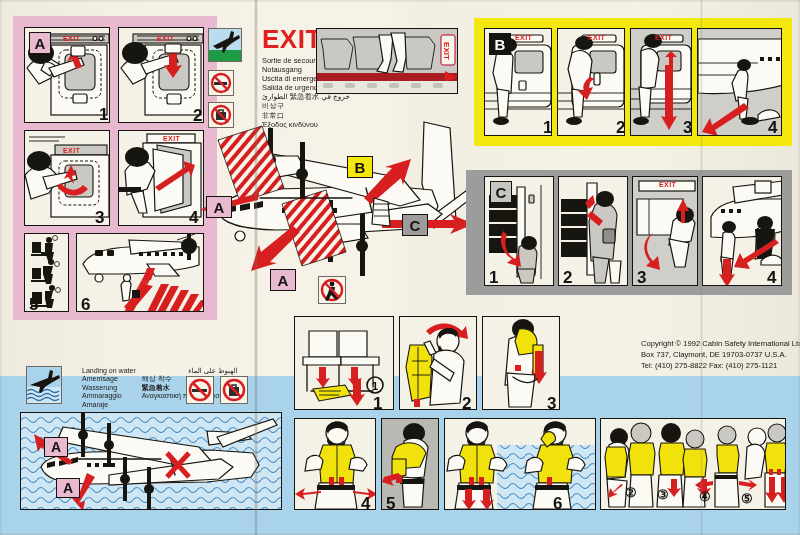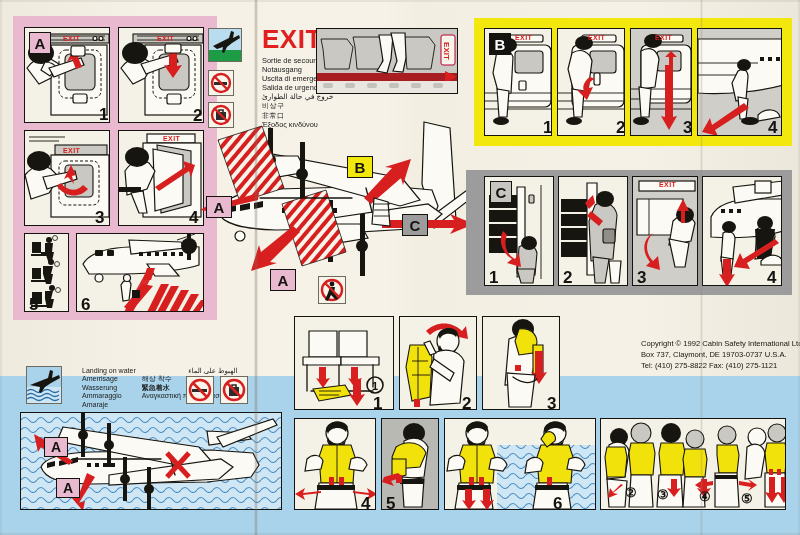--- a/index.html
+++ b/index.html
@@ -245,21 +245,21 @@
     </svg>
   </div>
 
   <div id="exitHead">
     <div id="exitWord">EXIT</div>
     <div style="margin-top:4px;">
       <div class="langline">Sortie de secours</div>
       <div class="langline">Notausgang</div>
       <div class="langline">Uscita di emergenza</div>
       <div class="langline">Salida de urgencia</div>
-      <div class="langline" style="direction:rtl;text-align:left;">خروج في حالة الطوارئ</div>
+      <div class="langline" style="direction:rtl;text-align:left;">خروج في 緊急着水 الطوارئ</div>
       <div class="langline cjk">비상구</div>
       <div class="langline cjk">非常口</div>
       <div class="langline">Έξοδος κινδύνου</div>
     </div>
   </div>
 
   <div class="cell" style="left:316px;top:28px;width:142px;height:66px;border:1.4px solid #15130f;background:#c9c8c2;">
     <svg width="142" height="66" viewBox="0 0 142 66">
       <rect width="142" height="66" fill="#c9c8c2"></rect>
       <g class="lnT" stroke="#8a8982" fill="#d6d5cf">

